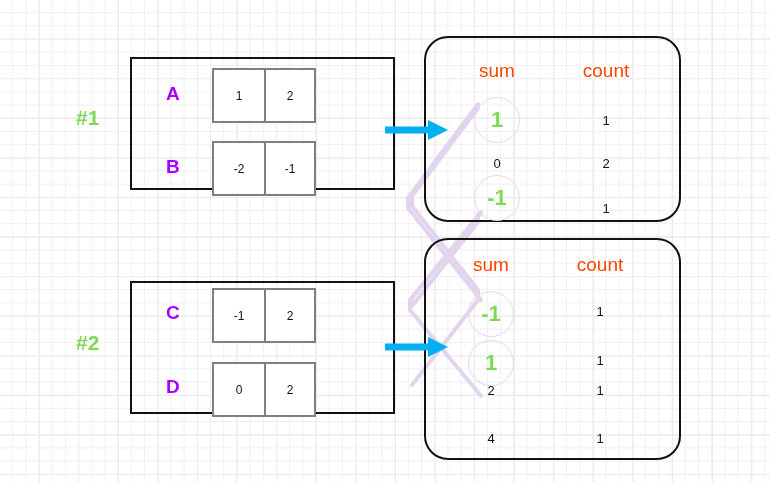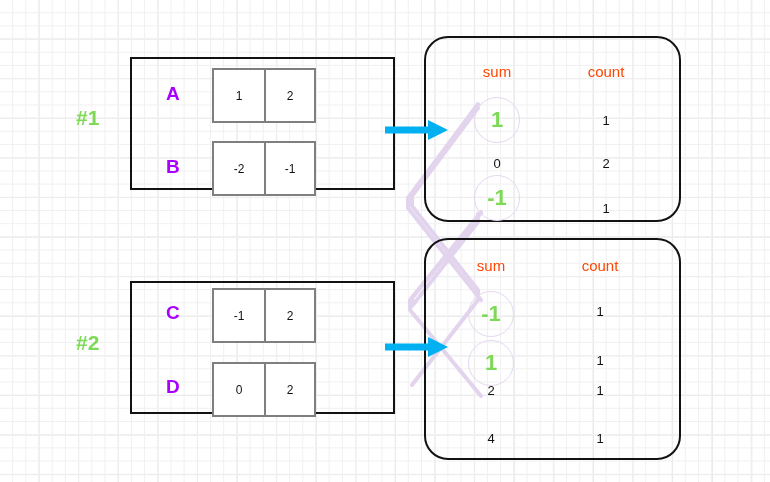--- a/index.html
+++ b/index.html
@@ -75,21 +75,21 @@
     position:absolute;
     border:2px solid #121212;
     border-radius:24px;
     background:transparent;
     box-sizing:border-box;
     z-index:3;
   }
   .hdr{
     position:absolute;
     color:#ff4500;
-    font-size:15px;
+    font-size:19px;
     z-index:4;
     white-space:nowrap;
     transform:translate(-50%,-50%);
   }
   .val{
     position:absolute;
     font-size:13px;
     color:#111111;
     z-index:4;
     white-space:nowrap;

